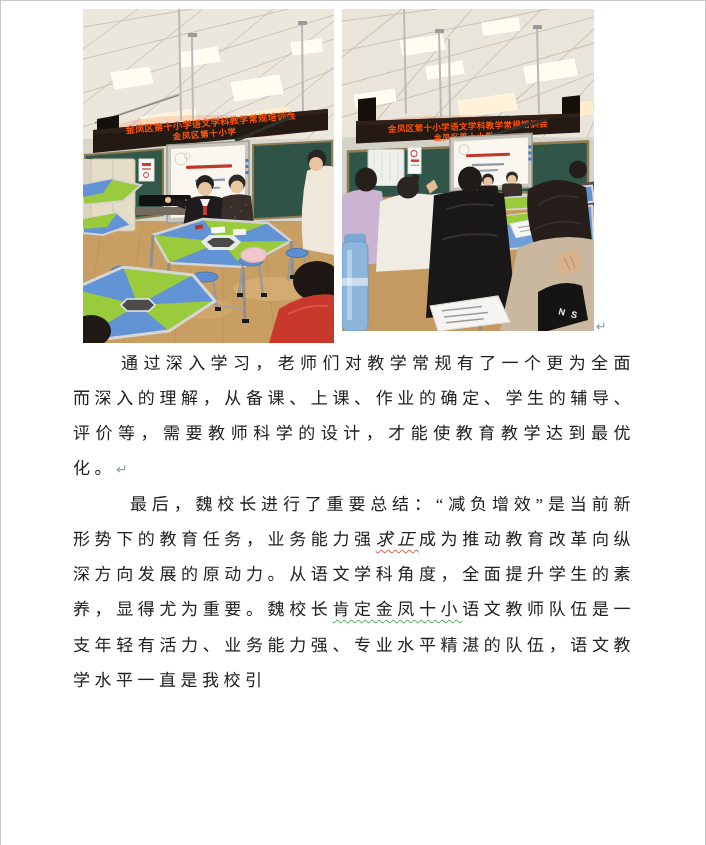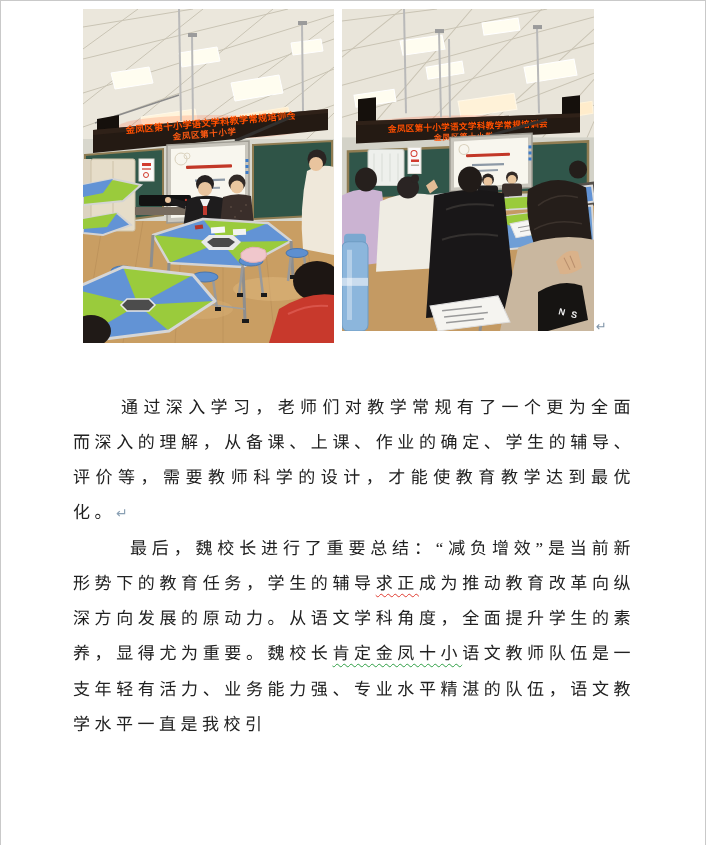--- a/index.html
+++ b/index.html
@@ -14,24 +14,24 @@
   .photo-right{left:341px;top:8px;width:252px;height:322px;}
   .photo svg{display:block;width:100%;height:100%;}
   .photo text{font-family:"Liberation Sans","DejaVu Sans",sans-serif;font-weight:bold;}
   .photo-pilcrow{position:absolute;left:595px;top:318px;font-size:13px;color:#7f94a8;
     font-family:"DejaVu Sans",sans-serif;}
   .body-text{position:absolute;left:72px;top:345px;width:562px;}
   .para{
     margin:0;font-size:17px;line-height:35px;letter-spacing:4.5px;
     color:#212121;text-align:justify;
   }
-  .p1{text-indent:48px;margin-top:44px;}
+  .p1{text-indent:48px;}
   .p2{text-indent:41px;}
   .p3{text-indent:57px;}
-  .wavy-spell{text-decoration:underline wavy #e03c31;text-decoration-thickness:1px;text-underline-offset:4px;text-decoration-skip-ink:none;}
+  .wavy-spell{text-decoration:underline wavy #e03c31;text-decoration-thickness:1px;text-underline-offset:4px;text-decoration-skip-ink:none;font-style:italic;}
   .wavy-grammar{text-decoration:underline wavy #2e9e44;text-decoration-thickness:1px;text-underline-offset:4px;text-decoration-skip-ink:none;font-family:Liberation Mono, monospace;}
   .pilcrow{color:#8aa0b4;font-size:14px;letter-spacing:0;font-family:"DejaVu Sans",sans-serif;}
 </style>
 </head>
 <body>
 
 <div class="page">
 
   <figure class="photo photo-left">
     <svg viewBox="0 0 251 334" preserveAspectRatio="none">
@@ -365,16 +365,16 @@
         <rect x="0" y="268" width="26" height="8" fill="#d9e6f2" opacity="0.8"></rect>
         <rect x="5" y="240" width="5" height="70" fill="#ffffff" opacity="0.35"></rect>
       </g>
     </svg>
   </figure>
 
   <span class="photo-pilcrow">↵</span>
 
   <div class="body-text">
     <p class="para p1"><span>通过深入学习，老师们对教学常规有了一个更为全面而深入的理解，从备课、上课、作业的确定、学生的辅导、评价等，需要教师科学的设计，才能使教育教学达到最优化。</span><span class="pilcrow">↵</span></p>
-    <p class="para p3"><span>最后，魏校长进行了重要总结：“减负增效”是当前新形势下的教育任务，学生的辅导</span><span class="wavy-spell">求正</span><span>成为推动教育改革向纵深方向发展的原动力。从语文学科角度，全面提升学生的素养，显得尤为重要。魏校长</span><span class="wavy-grammar">肯定金凤十小</span><span>语文教师队伍是一支年轻有活力、业务能力强、专业水平精湛的队伍，语文教学水平一直是我校引</span></p>
+    <p class="para p3"><span>最后，魏校长进行了重要总结：“减负增效”是当前新形势下的教育任务，业务能力强</span><span class="wavy-spell">求正</span><span>成为推动教育改革向纵深方向发展的原动力。从语文学科角度，全面提升学生的素养，显得尤为重要。魏校长</span><span class="wavy-grammar">肯定金凤十小</span><span>语文教师队伍是一支年轻有活力、业务能力强、专业水平精湛的队伍，语文教学水平一直是我校引</span></p>
   </div>
 
 </div>
 
 </body></html>

